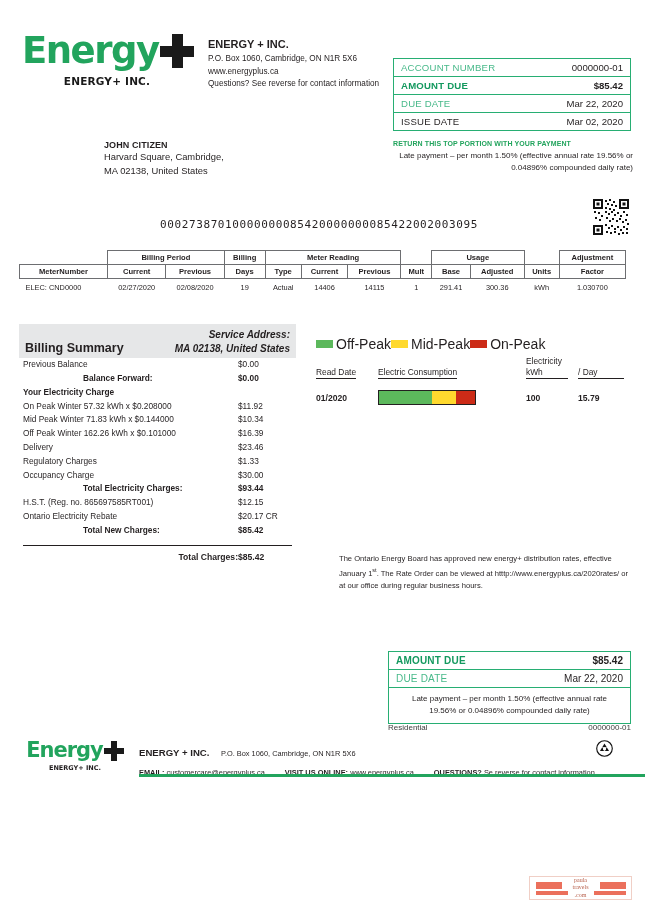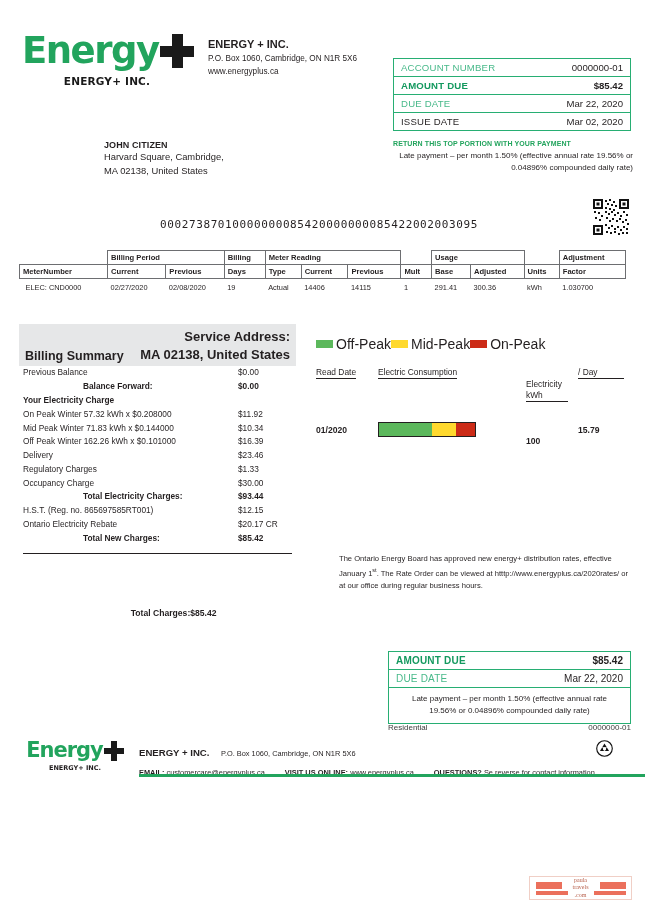--- a/index.html
+++ b/index.html
@@ -82,60 +82,60 @@
     font-size:11px; letter-spacing:0.6px;
   }
 
   
   .meter-tbl {
     position:absolute; left:19px; top:250px; width:607px;
     border-collapse:collapse;
   }
   .meter-tbl td, .meter-tbl th {
     border:1px solid #6d6e71;
-    font-size:7.6px; padding:2px 3px; text-align:left; font-weight:normal;
+    font-size:7.6px; padding:2px 3px; text-align:center; font-weight:normal;
   }
   .meter-tbl th { font-weight:bold; }
   .meter-tbl .nb { border:none; }
   .meter-tbl .data td { font-size:7.4px; border:none; padding-top:4px; }
   .meter-tbl .data td.first { text-align:left; padding-left:6px; }
 
   
   .bs { position:absolute; left:19px; top:324px; width:277px; }
   .bs-head {
     background:#e6e7e8; display:flex; justify-content:space-between;
     align-items:flex-end; padding:4px 6px 3px 6px;
   }
   .bs-title { font-size:12.5px; font-weight:bold; }
-  .bs-addr { font-size:13px; font-weight:bold; text-align:right; line-height:1.35; }
+  .bs-addr { font-size:10px; font-weight:bold; text-align:right; line-height:1.35;font-style:italic; }
   .bs-line {
     display:flex; justify-content:space-between;
     font-size:8.3px; padding:1.3px 6px 1.3px 4px; line-height:1.35;
   }
   .bs-line.bold { font-weight:bold; }
   .bs-line.indent .bs-lbl { padding-left:60px; }
   .bs-amt { min-width:52px; text-align:left; }
   .bs-rule { border-top:1.4px solid #231f20; margin:8px 4px 0 4px; }
   .bs-total {
-    display:flex; justify-content:center;
-    font-size:8.6px; font-weight:bold; padding:6px 6px 0 4px;margin-top:48px;
+    display:flex; justify-content:flex-end;
+    font-size:8.6px; font-weight:bold; padding:6px 6px 0 4px;
   }
   .bs-total .bs-lbl { padding-left:60px; }
 
   
   .chart { position:absolute; left:316px; top:336px; width:315px; }
   .legend { display:flex; align-items:center; font-size:14px; font-weight:normal; }
   .legend-item { display:flex; align-items:center; gap:3px; }
   .swatch { width:17px; height:8px; display:inline-block; }
   .chart-cols {
     display:flex; margin-top:4px; font-size:8.4px;
   }
   .col-read { width:62px; }
   .col-bar { width:148px; }
-  .col-kwh { width:52px;margin-top:23px; }
+  .col-kwh { width:52px; }
   .col-day { width:50px; }
   .hdr-u { border-bottom:1px solid #231f20; padding-bottom:1px; display:inline-block; }
   .elec-lbl { font-size:8.4px; margin-bottom:1px; }
   .chart-row { display:flex; align-items:center; margin-top:11px; font-size:8.6px; font-weight:bold; }
   .bar {
     display:flex; height:15px; border:1px solid #231f20; width:98px;
   }
   .bar span { display:block; height:100%; }
 
   
@@ -206,20 +206,21 @@
       <span class="logo-word">Energy</span>
       <span class="logo-plus"></span>
     </div>
     <div class="logo-sub">ENERGY+ INC.</div>
   </div>
 
   <div class="company">
     <div class="company-name">ENERGY + INC.</div>
     <div class="company-line">P.O. Box 1060, Cambridge, ON N1R 5X6</div>
     <div class="company-line">www.energyplus.ca</div>
+    <div class="company-line">Questions? See reverse for contact information</div>
   </div>
 
   <div class="acct-box">
     <div class="acct-row">
       <span class="acct-label">ACCOUNT NUMBER</span>
       <span class="acct-val">0000000-01</span>
     </div>
     <div class="acct-row">
       <span class="acct-label dark">AMOUNT DUE</span>
       <span class="acct-val bold">$85.42</span>

